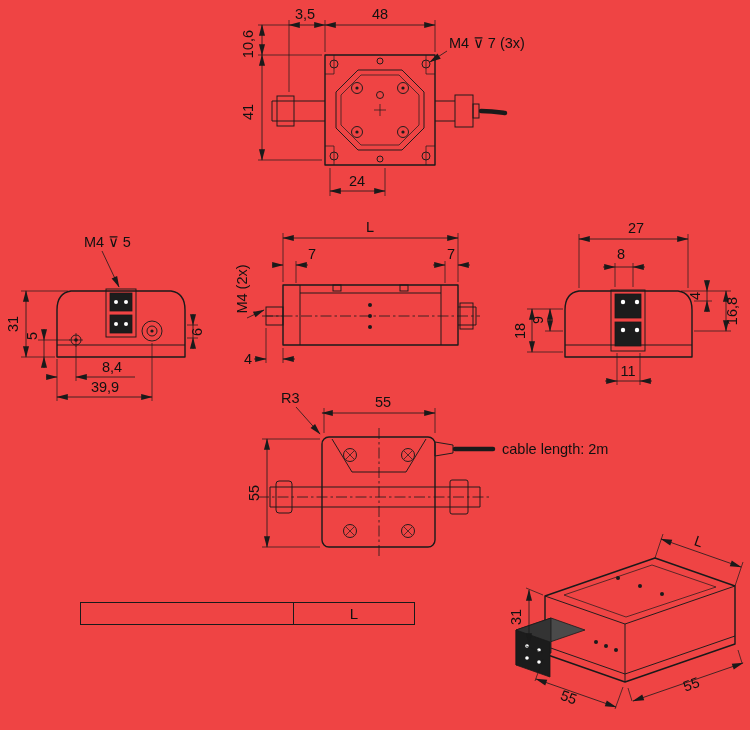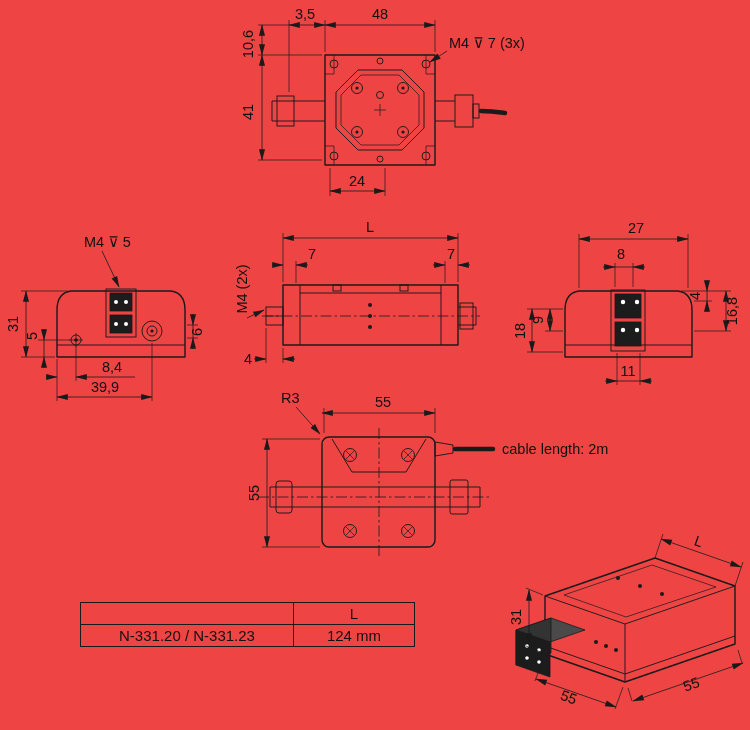--- a/index.html
+++ b/index.html
@@ -269,20 +269,16 @@
   </g>
 </svg>
 
 <div id="spec-table">
   <table>
     <tbody>
           <tr>
       <td class="model"></td>
       <th class="len">L</th>
     </tr>
-    <tr>
-      <td class="model">N-331.20 / N-331.23</td>
-      <td class="len">124 mm</td>
-    </tr>
   </tbody>
       </table>
 </div>
 </div>
 
 </body></html>

